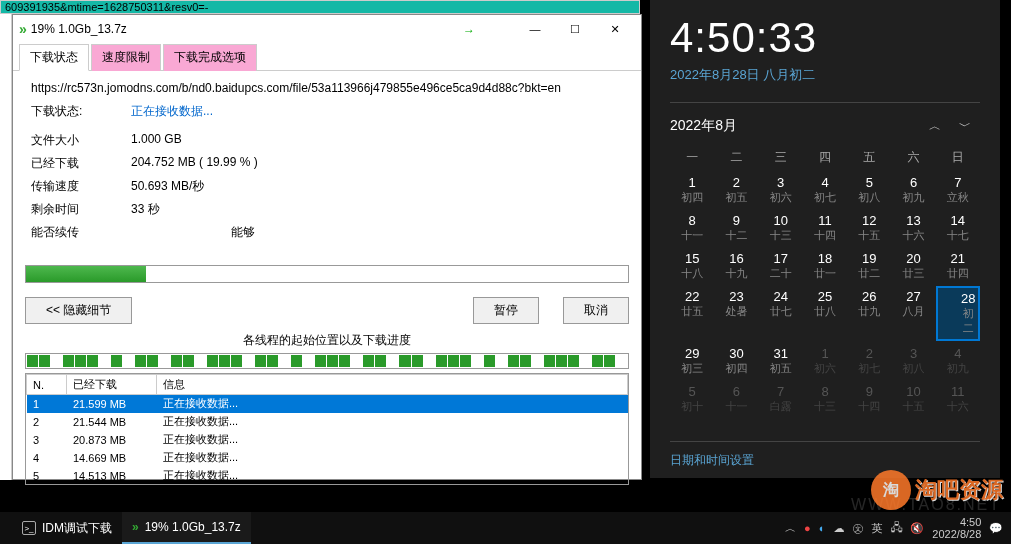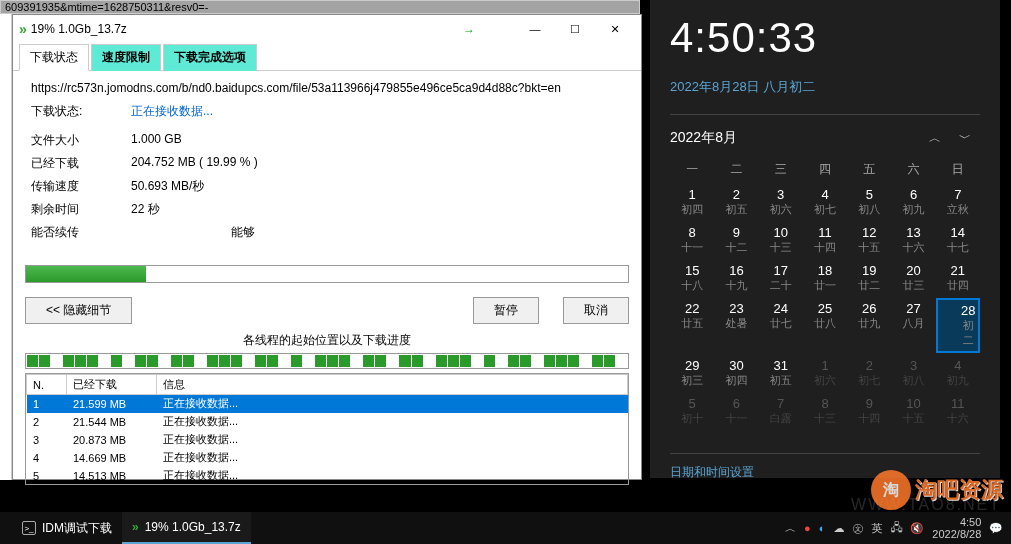--- a/index.html
+++ b/index.html
@@ -1,32 +1,32 @@
 <!DOCTYPE html>
 <html><head>
 <meta charset="utf-8">
 <style>
 * { margin: 0; padding: 0; box-sizing: border-box; font-family: "Microsoft YaHei", "Segoe UI", Arial, sans-serif; }
 body { width: 1011px; height: 544px; background: #000; overflow: hidden; position: relative; }
 
 
-.url-fragment { position: absolute; top: 0; left: 0; width: 640px; height: 14px; background: #a3a3a3; border: 1px solid #ccc; font-size: 11px; padding: 0 4px; color: #000; overflow: hidden; white-space: nowrap; }
+.url-fragment { position: absolute; top: 0; left: 0; width: 640px; height: 14px; background: #14b8a6; border: 1px solid #ccc; font-size: 11px; padding: 0 4px; color: #000; overflow: hidden; white-space: nowrap; }
 
 
 .idm-window { position: absolute; top: 14px; left: 12px; width: 630px; height: 466px; background: #fff; border: 1px solid #888; }
 .idm-titlebar { height: 28px; display: flex; align-items: center; padding: 0 6px; }
 .idm-icon { color: #3a3; font-weight: bold; font-size: 14px; margin-right: 4px; }
 .idm-title { flex: 1; font-size: 12px; color: #000; }
 .idm-arrow { color: #0a0; font-size: 12px; margin-right: 40px; }
 .win-btn { width: 40px; height: 20px; display: flex; align-items: center; justify-content: center; font-size: 11px; color: #000; cursor: pointer; }
 
 .idm-tabs { display: flex; border-bottom: 1px solid #ccc; padding-left: 6px; }
 .idm-tab { padding: 4px 10px; font-size: 12px; border: 1px solid #ccc; border-bottom: none; margin-right: 2px; background: #fff; cursor: pointer; position: relative; top: 1px; }
 .idm-tab.active { background: #fff; border-bottom: 1px solid #fff; }
-.idm-tab:not(.active) { background: #5eead4; font-weight: bold; }
+.idm-tab:not(.active) { background: #f9a8d4; }
 
 .idm-content { padding: 10px 18px; font-size: 12px; }
 .idm-url { margin-bottom: 8px; white-space: nowrap; overflow: hidden; }
 .idm-row { display: flex; margin-bottom: 6px; }
 .idm-label { width: 100px; }
 .idm-value { flex: 1; }
 .link-blue { color: #0066cc; }
 
 .idm-progress-outer { margin: 8px 12px; height: 18px; border: 1px solid #999; background: #fff; position: relative; }
 .idm-progress-inner { height: 100%; background: linear-gradient(to bottom, #4eb84e, #2a9a2a); width: 20%; }
@@ -42,21 +42,21 @@
 
 .threads-table-wrap { margin: 4px 12px 0 12px; border: 1px solid #999; height: 112px; overflow: hidden; }
 .threads-table { width: 100%; font-size: 11px; border-collapse: collapse; }
 .threads-table th { text-align: left; padding: 2px 6px; border: 1px solid #ccc; background: #fff; font-weight: normal; }
 .threads-table td { padding: 1px 6px; border: 1px solid transparent; }
 .threads-table tr.sel td { background: #0078d7; color: #fff; }
 
 
 .cal-panel { position: absolute; top: 0; right: 11px; width: 350px; height: 478px; background: #1f1f1f; color: #fff; padding: 14px 20px 4px 20px; }
 .clock { font-size: 42px; font-weight: 200; letter-spacing: 1px; }
-.datestr { color: #5aa5d4; font-size: 13px; margin-top: 16px; margin-bottom: 18px; }
+.datestr { color: #5aa5d4; font-size: 13px; margin-top: 4px; margin-bottom: 18px; }
 .cal-header { display: flex; align-items: center; border-top: 1px solid #444; padding-top: 14px; margin-bottom: 10px; }
 .cal-month { flex: 1; font-size: 14px; }
 .cal-nav { width: 30px; text-align: center; cursor: pointer; color: #ccc; font-size: 12px; }
 .cal-grid { display: grid; grid-template-columns: repeat(7, 1fr); gap: 2px 0; text-align: center; }
 .cal-wd { font-size: 12px; color: #aaa; padding: 4px 0; }
 .cal-cell { padding: 3px 0; font-size: 12px; cursor: pointer; }
 .cal-cell .num { display: block; font-size: 13px; }
 .cal-cell .sub { display: block; font-size: 11px; color: #888; }
 .cal-cell.dim .num { color: #555; }
 .cal-cell.dim .sub { color: #444; }
@@ -118,21 +118,21 @@
     <div class="idm-row">
         <span class="idm-label">已经下载</span>
         <span class="idm-value">204.752  MB  ( 19.99 % )</span>
       </div>
     <div class="idm-row">
         <span class="idm-label">传输速度</span>
         <span class="idm-value">50.693  MB/秒</span>
       </div>
     <div class="idm-row">
         <span class="idm-label">剩余时间</span>
-        <span class="idm-value">22 秒</span>
+        <span class="idm-value">33 秒</span>
       </div>
     <div class="idm-row">
         <span class="idm-label">能否续传</span>
         <span class="idm-value" style="padding-left:100px">能够</span>
       </div>
   </div>
   <div class="idm-progress-outer">
     <div class="idm-progress-inner"></div>
   </div>
   <div class="idm-buttons">

